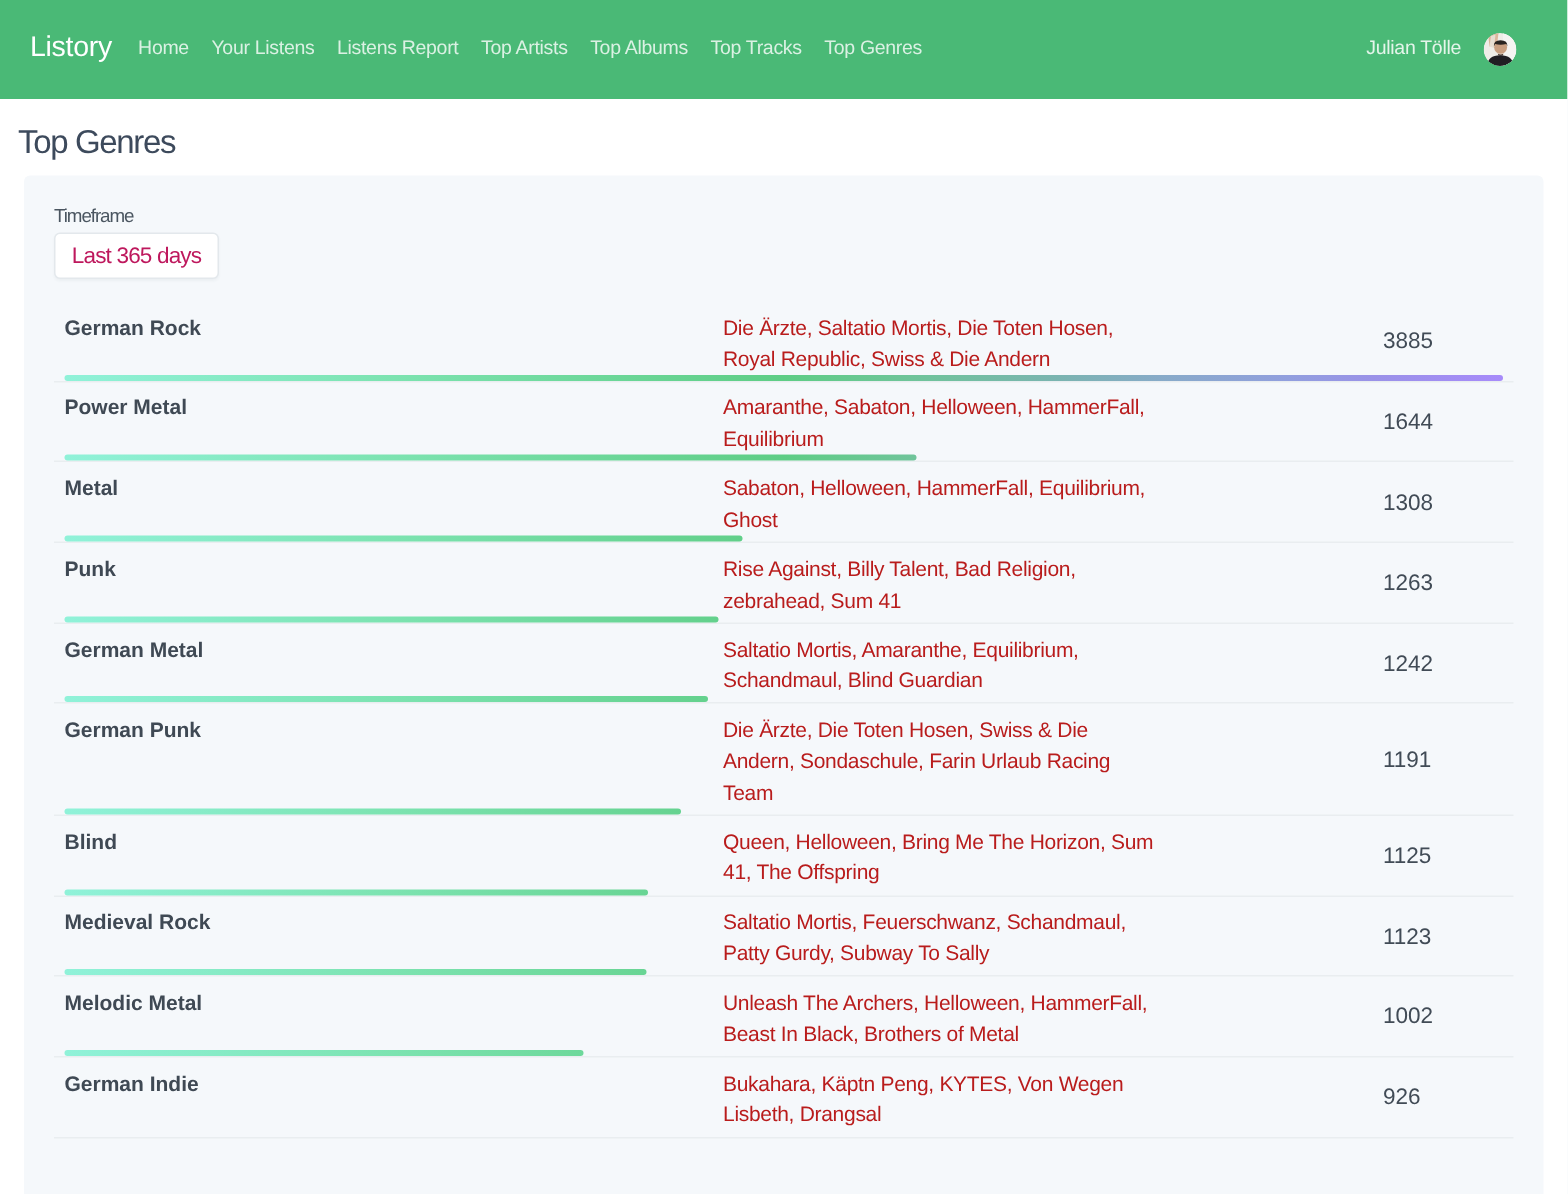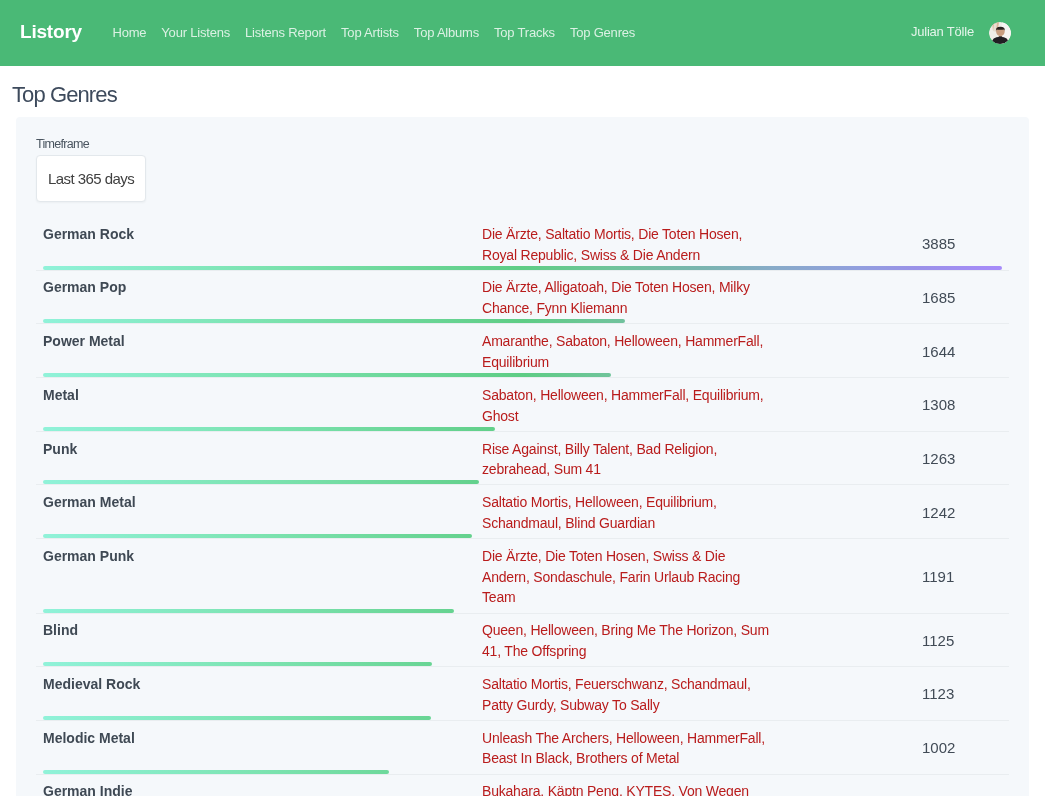--- a/index.html
+++ b/index.html
@@ -13,23 +13,23 @@
   .navbar {
     height: 66px;
     background: #4ab976;
     display: flex;
     align-items: center;
     padding: 0 34px 0 20px;
   }
   .brand {
     color: #ffffff;
     font-size: 19px;
-    font-weight: 700;
-    letter-spacing: -0.2px;
-    margin-right: 23px;
+    font-weight: 400;
+    letter-spacing: -0.2px;
+    margin-right: 10px;
     text-decoration: none;
     position: relative;
     top: -1.5px;
   }
   .nav-links { display: flex; align-items: center; list-style: none; }
   .nav-link {
     color: rgba(255,255,255,0.8);
     font-size: 13px;
     letter-spacing: -0.2px;
     padding: 8px 7.5px;
@@ -82,23 +82,23 @@
     margin-bottom: 3px;
   }
   .select-box {
     display: inline-block;
     background: #ffffff;
     border: 1px solid #e3e8ec;
     border-radius: 4px;
     box-shadow: 0 1px 2px rgba(60,70,80,0.05);
     font-size: 15px;
     letter-spacing: -0.55px;
-    color: #404040;
+    color: #be185d;
     width: 110px;
-    height: 47px;
+    height: 31px;
     text-align: center;
     cursor: pointer;
     appearance: none;
     font-family: inherit;
   }
   .genre-table { margin-top: 15px; }
   .genre-row {
     position: relative;
     display: grid;
     grid-template-columns: 439px 440px 94px;
@@ -187,30 +187,20 @@
             <div class="cell genre-name">German Rock</div>
             <div class="cell genre-artists">
               <div class="inner">Die Ärzte, Saltatio Mortis, Die Toten Hosen, Royal Republic, Swiss &amp; Die Andern</div>
             </div>
             <div class="cell genre-count">3885</div>
             <div class="bar">
               <div class="bar-fill" style="width: 100%; background-image: linear-gradient(90deg, rgb(144, 242, 217) 0%, rgb(124, 227, 176) 23%, rgb(94, 205, 133) 50%, rgb(111, 196, 154) 59%, rgb(122, 180, 176) 69%, rgb(135, 171, 200) 76%, rgb(145, 159, 222) 85%, rgb(154, 146, 232) 91%, rgb(167, 139, 250) 100%); background-size: 100% 100%;"></div>
             </div>
           </div>
           <div class="genre-row">
-            <div class="cell genre-name">German Pop</div>
-            <div class="cell genre-artists">
-              <div class="inner">Die Ärzte, Alligatoah, Die Toten Hosen, Milky Chance, Fynn Kliemann</div>
-            </div>
-            <div class="cell genre-count">1685</div>
-            <div class="bar">
-              <div class="bar-fill" style="width: 60.677%; background-image: linear-gradient(90deg, rgb(144, 242, 217) 0%, rgb(124, 227, 176) 23%, rgb(94, 205, 133) 50%, rgb(111, 196, 154) 59%, rgb(122, 180, 176) 69%, rgb(135, 171, 200) 76%, rgb(145, 159, 222) 85%, rgb(154, 146, 232) 91%, rgb(167, 139, 250) 100%); background-size: 164.807% 100%;"></div>
-            </div>
-          </div>
-          <div class="genre-row">
             <div class="cell genre-name">Power Metal</div>
             <div class="cell genre-artists">
               <div class="inner">Amaranthe, Sabaton, Helloween, HammerFall, Equilibrium</div>
             </div>
             <div class="cell genre-count">1644</div>
             <div class="bar">
               <div class="bar-fill" style="width: 59.2006%; background-image: linear-gradient(90deg, rgb(144, 242, 217) 0%, rgb(124, 227, 176) 23%, rgb(94, 205, 133) 50%, rgb(111, 196, 154) 59%, rgb(122, 180, 176) 69%, rgb(135, 171, 200) 76%, rgb(145, 159, 222) 85%, rgb(154, 146, 232) 91%, rgb(167, 139, 250) 100%); background-size: 168.917% 100%;"></div>
             </div>
           </div>
           <div class="genre-row">
@@ -229,21 +219,21 @@
               <div class="inner">Rise Against, Billy Talent, Bad Religion, zebrahead, Sum 41</div>
             </div>
             <div class="cell genre-count">1263</div>
             <div class="bar">
               <div class="bar-fill" style="width: 45.4807%; background-image: linear-gradient(90deg, rgb(144, 242, 217) 0%, rgb(124, 227, 176) 23%, rgb(94, 205, 133) 50%, rgb(111, 196, 154) 59%, rgb(122, 180, 176) 69%, rgb(135, 171, 200) 76%, rgb(145, 159, 222) 85%, rgb(154, 146, 232) 91%, rgb(167, 139, 250) 100%); background-size: 219.873% 100%;"></div>
             </div>
           </div>
           <div class="genre-row">
             <div class="cell genre-name">German Metal</div>
             <div class="cell genre-artists">
-              <div class="inner">Saltatio Mortis, Helloween, Equilibrium, Schandmaul, Blind Guardian</div>
+              <div class="inner">Saltatio Mortis, Amaranthe, Equilibrium, Schandmaul, Blind Guardian</div>
             </div>
             <div class="cell genre-count">1242</div>
             <div class="bar">
               <div class="bar-fill" style="width: 44.7245%; background-image: linear-gradient(90deg, rgb(144, 242, 217) 0%, rgb(124, 227, 176) 23%, rgb(94, 205, 133) 50%, rgb(111, 196, 154) 59%, rgb(122, 180, 176) 69%, rgb(135, 171, 200) 76%, rgb(145, 159, 222) 85%, rgb(154, 146, 232) 91%, rgb(167, 139, 250) 100%); background-size: 223.591% 100%;"></div>
             </div>
           </div>
           <div class="genre-row">
             <div class="cell genre-name">German Punk</div>
             <div class="cell genre-artists">
               <div class="inner">Die Ärzte, Die Toten Hosen, Swiss &amp; Die Andern, Sondaschule, Farin Urlaub Racing Team</div>

